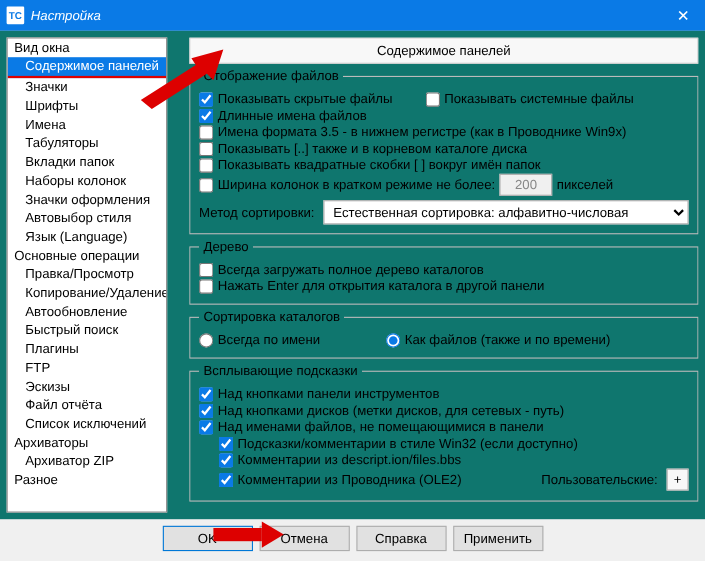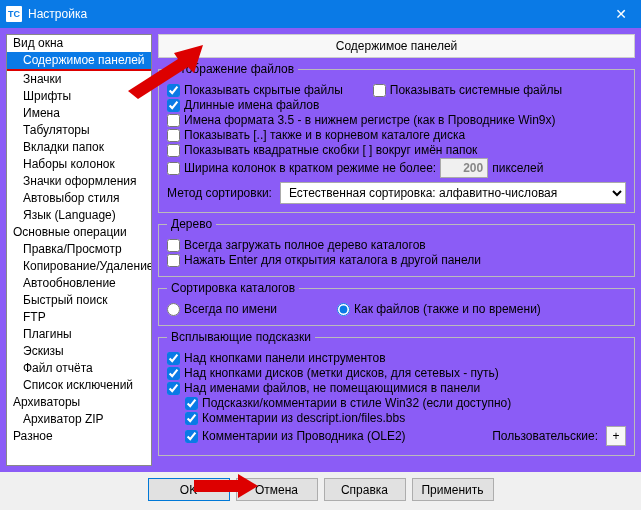--- a/index.html
+++ b/index.html
@@ -1,21 +1,21 @@
 <!DOCTYPE html>
 <html><head>
 <meta charset="utf-8">
 <style>
 * { box-sizing: border-box; margin: 0; padding: 0; font-family: 'Segoe UI', Tahoma, sans-serif; font-size: 12px; }
 body { background: #f0f0f0; width: 641px; height: 510px; overflow: hidden; }
 .titlebar { background: #0a7ae6; color: #fff; height: 28px; display: flex; align-items: center; padding: 0 0 0 6px; }
 .titlebar .icon { width: 16px; height: 16px; margin-right: 6px; background: #fff; color: #0a7ae6; font-size: 9px; display: flex; align-items: center; justify-content: center; font-weight: bold; border-radius: 1px; }
-.titlebar .title { flex: 1; }
+.titlebar .title { flex: 1; font-style: italic; }
 .titlebar .close { width: 40px; height: 28px; display: flex; align-items: center; justify-content: center; font-size: 14px; }
-.body { display: flex; height: 444px; padding: 6px; gap: 6px; background: #8b5cf6; }
+.body { display: flex; height: 444px; padding: 6px; gap: 20px; background: #0f766e; }
 .tree { width: 146px; background: #fff; border: 1px solid #888; overflow: hidden; position: relative; }
 .tree-item { padding: 1px 4px 1px 6px; cursor: pointer; white-space: nowrap; line-height: 15px; }
 .tree-item.indent1 { padding-left: 16px; }
 .tree-item.indent2 { padding-left: 16px; }
 .tree-item.selected { background: #0a7ae6; color: #fff; border-bottom: 2px solid #d00; }
 .content { flex: 1; display: flex; flex-direction: column; gap: 4px; overflow: hidden; }
 .content-header { text-align: center; padding: 4px; border: 1px solid #ccc; background: #f8f8f8; }
 fieldset { border: 1px solid #bbb; padding: 6px 8px 8px 8px; margin: 0; }
 legend { padding: 0 4px; }
 .row { display: flex; align-items: center; margin: 1px 0; gap: 4px; }
@@ -59,22 +59,22 @@
       <div class="tree-item indent1">Вкладки папок</div>
       <div class="tree-item indent1">Наборы колонок</div>
       <div class="tree-item indent1">Значки оформления</div>
       <div class="tree-item indent2">Автовыбор стиля</div>
       <div class="tree-item indent1">Язык (Language)</div>
       <div class="tree-item">Основные операции</div>
       <div class="tree-item indent1">Правка/Просмотр</div>
       <div class="tree-item indent1">Копирование/Удаление</div>
       <div class="tree-item indent1">Автообновление</div>
       <div class="tree-item indent1">Быстрый поиск</div>
+      <div class="tree-item indent1">Плагины</div>
       <div class="tree-item indent1">FTP</div>
-      <div class="tree-item indent1">Плагины</div>
       <div class="tree-item indent1">Эскизы</div>
       <div class="tree-item indent1">Файл отчёта</div>
       <div class="tree-item indent1">Список исключений</div>
       <div class="tree-item">Архиваторы</div>
       <div class="tree-item indent1">Архиватор ZIP</div>
       <div class="tree-item">Разное</div>
     </div>
 
   <div class="content">
     <div class="content-header">Содержимое панелей</div>
@@ -113,21 +113,21 @@
           <label>
             <input type="checkbox" style="">
             <span>Показывать квадратные скобки [ ] вокруг имён папок</span>
           </label>
         </div>
       <div class="row">
         <label>
             <input type="checkbox" style="">
             <span>Ширина колонок в кратком режиме не более:</span>
           </label>
-        <input type="text" disabled="" style="width: 48px; text-align: right; font-weight: bold;" value="200">
+        <input type="text" disabled="" style="width: 48px; text-align: center;" value="200">
         <span>пикселей</span>
       </div>
       <div class="sort-row">
         <span>Метод сортировки:</span>
         <select><option>Естественная сортировка: алфавитно-числовая</option></select>
       </div>
     </fieldset>
 
     <fieldset>
       <legend>Дерево</legend>

